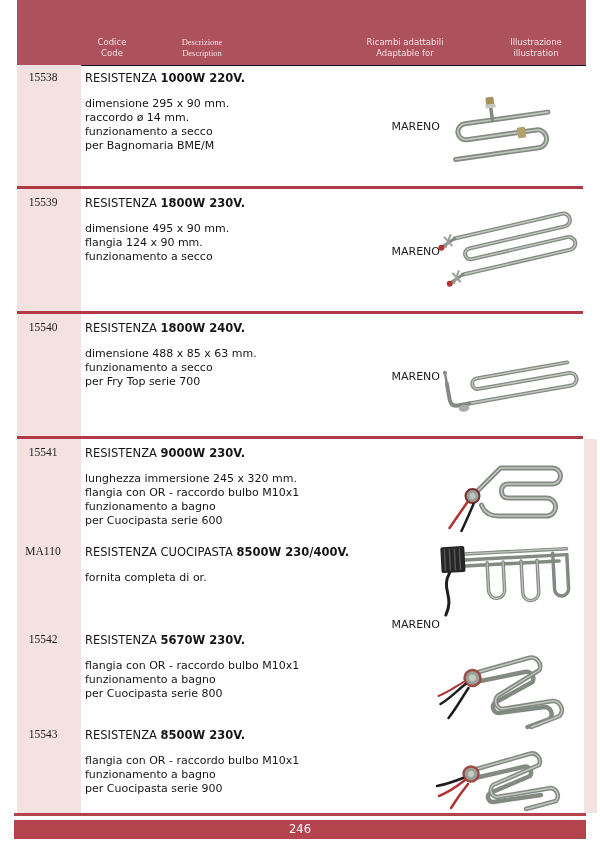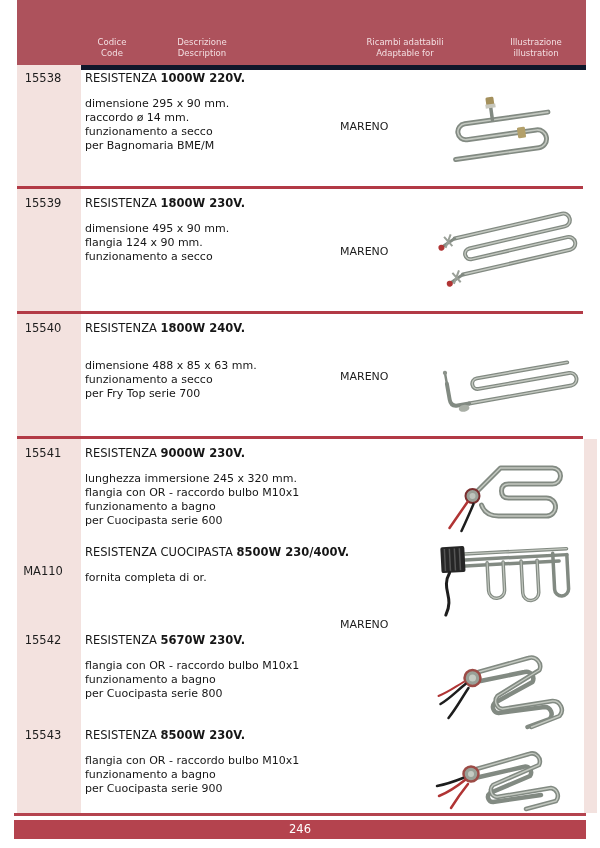--- a/index.html
+++ b/index.html
@@ -4,55 +4,55 @@
 <style>
   html,body{margin:0;padding:0;background:#ffffff;}
   .page{
     position:relative;width:600px;height:848px;background:#fff;overflow:hidden;
     font-family:"DejaVu Sans","Liberation Sans",sans-serif;color:#161616;
   }
   
   .header-bar{
     position:absolute;left:17px;top:0;width:569px;height:65px;
     background:var(--header_red,#ad525c);
-    border-bottom:5px solid #0f172a;
+    border-bottom:1px solid #0f172a;
   }
   .hcol{
     position:absolute;bottom:6px;height:22px;
     color:#f3dee1;font-size:8.5px;line-height:11px;text-align:center;
   }
   .hcol-1{left:55px;width:80px;}
-  .hcol-2{left:135px;width:100px;}
+  .hcol-2{left:135px;width:100px;font-family:Liberation Serif, serif;}
   .hcol-3{left:318px;width:140px;}
   .hcol-4{left:449px;width:140px;}
   
   .code-col-bg{
     position:absolute;left:17px;top:65px;width:64px;height:748px;
     background:var(--code_column_pink,#f3e2df);
   }
   .right-strip{
     position:absolute;left:584px;top:439px;width:13px;height:374px;
     background:var(--code_column_pink,#f3e2df);
   }
   
   .sep{
     position:absolute;left:17px;width:566px;height:3px;
     background:var(--separator_red,#b23a46);
   }
   
   .code{
     position:absolute;left:17px;width:52px;text-align:center;
-    font-size:11.5px;color:#1c1c1c;
+    font-size:11.5px;color:#1c1c1c;font-family:Liberation Serif, serif;
   }
   .title{position:absolute;left:85px;width:335px;font-size:11.5px;}
   .title b{font-weight:bold;}
   .body{position:absolute;left:85px;width:335px;font-size:11px;line-height:14px;}
   .body .it{}
   .brand{
-    position:absolute;left:340px;width:100px;text-align:left;
+    position:absolute;left:340px;width:100px;text-align:right;
     font-size:11px;color:#1c1c1c;
   }
   .illus{position:absolute;}
   .illus svg{display:block;width:100%;height:100%;}
   
   .tb{fill:none;stroke:#828a82;stroke-linecap:round;stroke-linejoin:round;}
   .hl{fill:none;stroke:#c3c8c0;stroke-linecap:round;stroke-linejoin:round;}
   .wb{fill:none;stroke:#1d1d1d;stroke-linecap:round;}
   .wr{fill:none;stroke:#b03434;stroke-linecap:round;}
   
@@ -140,21 +140,21 @@
           <circle cx="13" cy="72" r="3" fill="#b03434"></circle>
           <circle cx="13" cy="35" r="3" fill="#b03434"></circle>
         </g>
       </svg>
     </div>
   </div>
 
   <div>
     <div class="code" style="top:321px">15540</div>
     <div class="title" style="top:321px"><span>RESISTENZA</span> <b>1800W 240V.</b></div>
-    <div class="body" style="top:359px">
+    <div class="body" style="top:347px">
       <div>dimensione 488 x 85 x 63 mm.</div>
       <div>funzionamento a secco</div>
       <div class="it">per Fry Top serie 700</div>
     </div>
     <div class="brand" style="top:370px">MARENO</div>
     <div class="illus" style="left:426px;top:326px;width:162px;height:88px" aria-label="hairpin-element-with-elbow-photo">
       <svg viewBox="0 0 160 90">
         <g transform="rotate(-10 80 45)">
           <path class="tb" stroke-width="4" d="M36 72 h106 a6.5 6.5 0 0 0 0 -13 h-94 a5.5 5.5 0 0 1 0 -11 h94"></path>
           <path class="hl" stroke-width="1.4" d="M36 72 h106 a6.5 6.5 0 0 0 0 -13 h-94 a5.5 5.5 0 0 1 0 -11 h94"></path>
@@ -183,21 +183,21 @@
         <circle cx="32" cy="58" r="7" fill="#9aa097"></circle>
         <circle cx="32" cy="58" r="7" fill="none" stroke="#7b2f2f" stroke-width="2"></circle>
         <circle cx="32" cy="58" r="3" fill="#c0c5bd"></circle>
         <path class="wr" stroke-width="2.5" d="M27 64 C20 74 16 80 9 90"></path>
         <path class="wb" stroke-width="2.5" d="M33 66 C28 78 25 84 21 93"></path>
       </svg>
     </div>
   </div>
 
   <div>
-    <div class="code" style="top:564px">MA110</div>
+    <div class="code" style="top:545px">MA110</div>
     <div class="title" style="top:545px"><span>RESISTENZA CUOCIPASTA</span> <b>8500W 230/400V.</b></div>
     <div class="body" style="top:571px">
       <div>fornita completa di or.</div>
     </div>
     <div class="illus" style="left:428px;top:532px;width:150px;height:95px" aria-label="comb-loop-element-photo">
       <svg viewBox="0 0 150 95">
         <g transform="rotate(-3 75 47)">
           <path class="tb" stroke-width="3.5" d="M38 20 h102 M38 26 h102 M38 32 h94"></path>
           <path class="tb" stroke-width="3.5" d="M60 30 v28 a8 8 0 0 0 16 0 v-28 M94 30 v32 a8 8 0 0 0 16 0 v-32 M126 24 v36 a7 7 0 0 0 14 0 v-34"></path>
           <path class="hl" stroke-width="1.2" d="M38 20 h102 M60 30 v28 a8 8 0 0 0 16 0 v-28 M94 30 v32 a8 8 0 0 0 16 0 v-32"></path>

